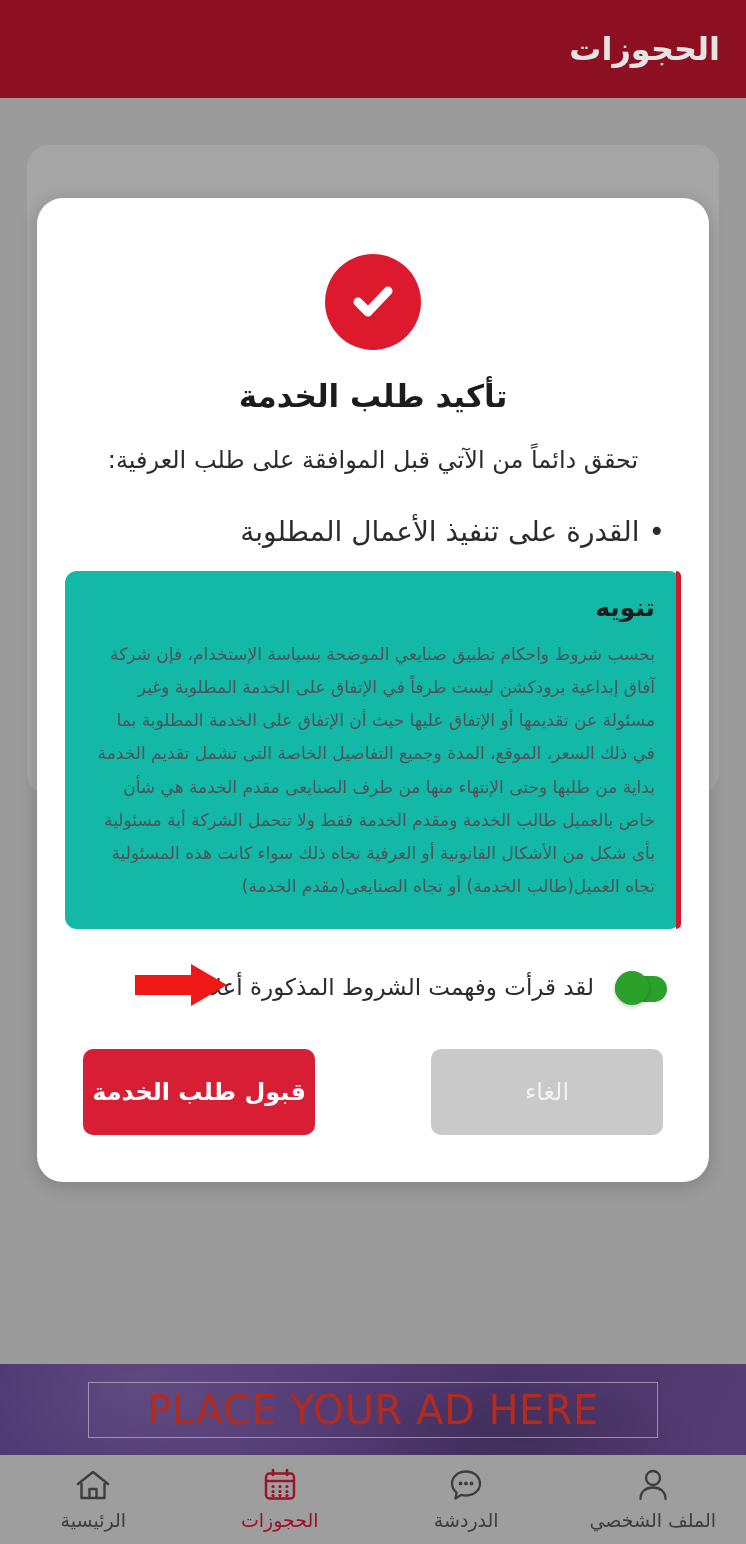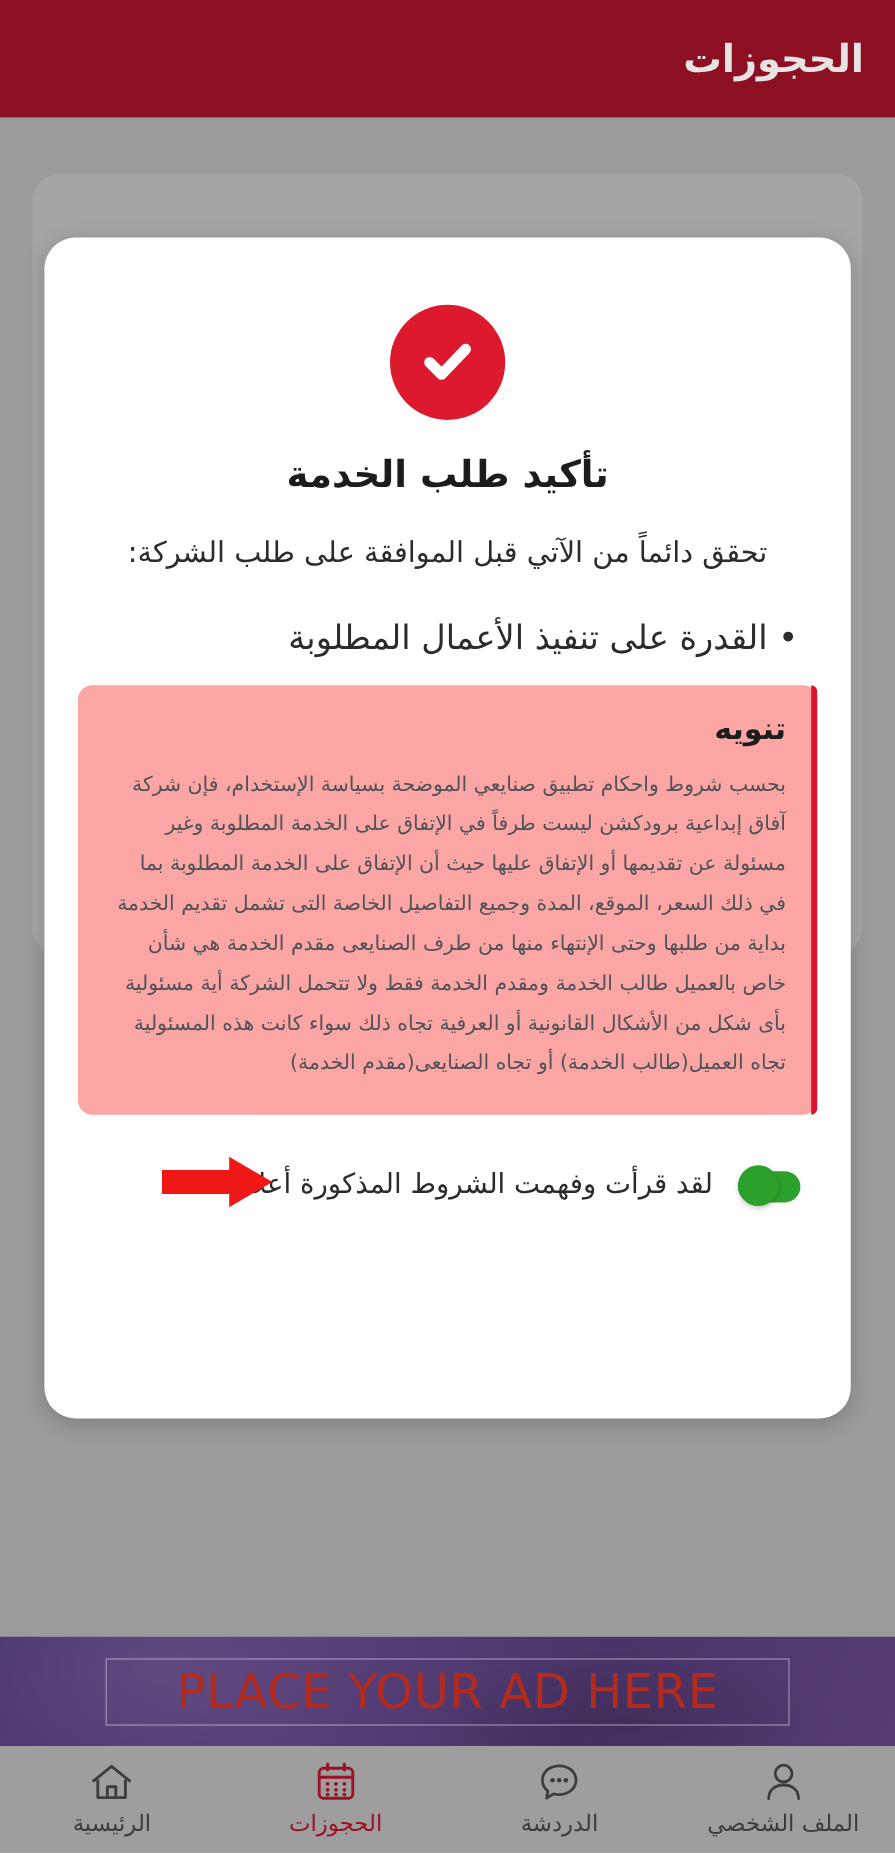--- a/index.html
+++ b/index.html
@@ -112,21 +112,21 @@
     color: #2b2b2b;
     line-height: 1.55;
     margin-bottom: 18px;
     padding-right: 8px;
   }
 
   
   .notice-box {
     position: relative;
     margin: 10px 28px 0 28px;
-    background: #fca5a5;
+    background: #14b8a6;
     border-radius: 12px;
     padding: 22px 26px 26px 26px;
   }
   .notice-accent {
     position: absolute;
     top: 0; right: 0;
     width: 5px;
     height: 100%;
     background: #d6162a;
     border-radius: 0 12px 12px 0;
@@ -300,21 +300,21 @@
 
   <div class="check-wrap">
     <div class="check-circle">
       <svg width="56" height="56" viewBox="0 0 56 56" aria-hidden="true">
         <path d="M13 28 L23 38 L43 17" fill="none" stroke="#ffffff" stroke-width="9" stroke-linecap="round" stroke-linejoin="round"></path>
       </svg>
     </div>
   </div>
 
   <div class="dialog-title">تأكيد طلب الخدمة</div>
-  <div class="dialog-subtitle">تحقق دائماً من الآتي قبل الموافقة على طلب الشركة:</div>
+  <div class="dialog-subtitle">تحقق دائماً من الآتي قبل الموافقة على طلب العرفية:</div>
 
   <div class="bullets">
     <div class="bullet-item">• القدرة على تنفيذ الأعمال المطلوبة</div>
   </div>
 
   <div class="notice-box">
     <div class="notice-accent"></div>
     <div class="notice-title">تنويه</div>
     <div class="notice-text">بحسب شروط واحكام تطبيق صنايعي الموضحة بسياسة الإستخدام، فإن شركة آفاق إبداعية برودكشن ليست طرفاً في الإتفاق على الخدمة المطلوبة وغير مسئولة عن تقديمها أو الإتفاق عليها حيث أن الإتفاق على الخدمة المطلوبة بما في ذلك السعر، الموقع، المدة وجميع التفاصيل الخاصة التى تشمل تقديم الخدمة بداية من طلبها وحتى الإنتهاء منها من طرف الصنايعى مقدم الخدمة هي شأن خاص بالعميل طالب الخدمة ومقدم الخدمة فقط ولا تتحمل الشركة أية مسئولية بأى شكل من الأشكال القانونية أو العرفية تجاه ذلك سواء كانت هذه المسئولية تجاه العميل(طالب الخدمة) أو تجاه الصنايعى(مقدم الخدمة)</div>
   </div>
@@ -325,20 +325,24 @@
       <div class="toggle-thumb"></div>
     </div>
     <div class="consent-label">لقد قرأت وفهمت الشروط المذكورة أعلاه</div>
     <div class="arrow-annotation">
       <svg width="96" height="46" viewBox="0 0 96 46" aria-hidden="true">
         <path d="M2 13 L58 13 L58 2 L94 23 L58 44 L58 33 L2 33 Z" fill="#f01717"></path>
       </svg>
     </div>
   </div>
 
+  <div class="dialog-actions">
+    <button class="btn btn-accept">قبول طلب الخدمة</button>
+    <button class="btn btn-cancel">الغاء</button>
+  </div>
 
 </div>
 
 <div class="ad-banner">
   <div class="ad-inner">
     <div class="ad-text">PLACE YOUR AD HERE</div>
   </div>
 </div>
 
 <div class="bottom-nav">

